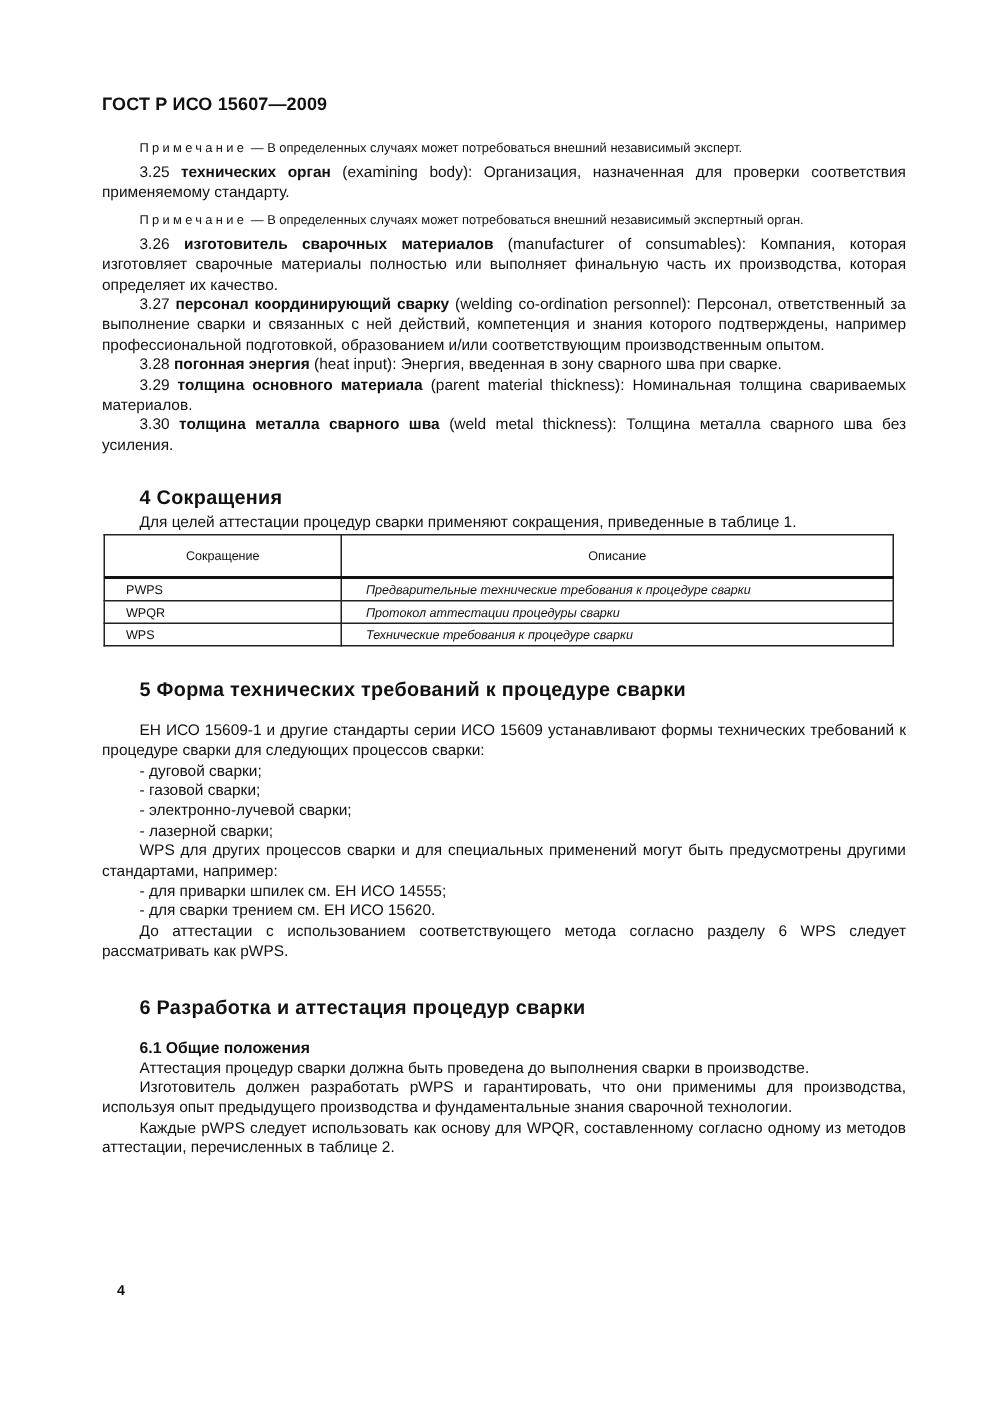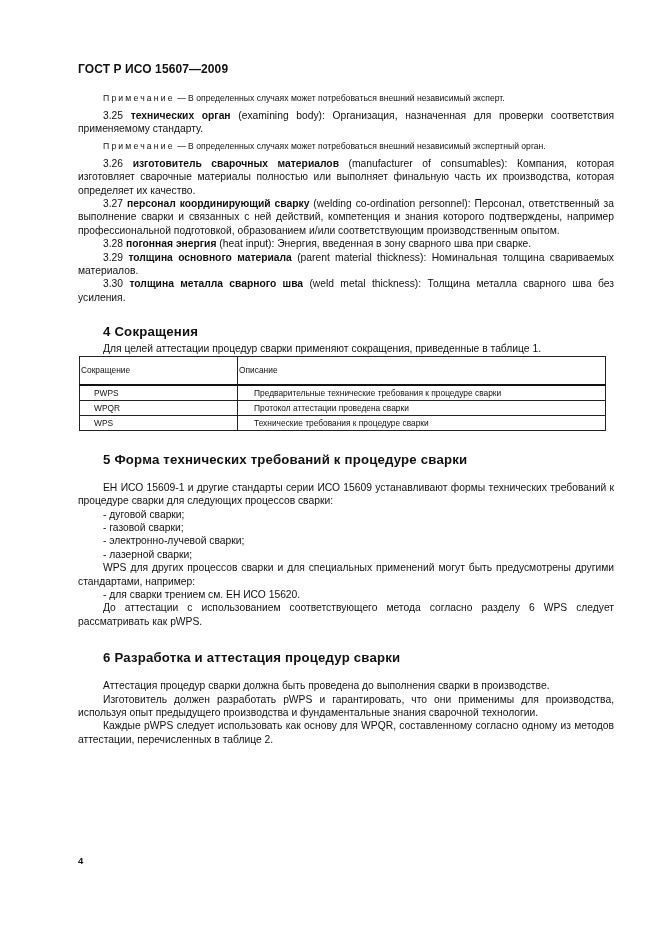--- a/index.html
+++ b/index.html
@@ -1,39 +1,39 @@
 <!DOCTYPE html>
 <html><head>
 <meta charset="utf-8">
 <style>
   html, body { margin: 0; padding: 0; background: #ffffff; }
   body {
     width: 661px; height: 936px; position: relative; overflow: hidden;
     font-family: "Liberation Sans", sans-serif; color: #111;
   }
-  .page { position: absolute; left: 78px; top: 62px; width: 536px; }
+  .page { position: absolute; left: 68px; top: 62px; width: 536px; }
   .doc-header { font-weight: bold; font-size: 12px; margin: 0 0 16px 0; letter-spacing: 0.1px; }
   p { margin: 0; font-size: 10.3px; line-height: 13.4px; text-align: justify; }
   .ind { text-indent: 25px; }
   .note { font-size: 8.6px; line-height: 12px; margin: 4px 0 5px 0; }
   .note .sp { letter-spacing: 2.2px; }
   .def { margin-top: 0; }
   .term { font-weight: bold; }
   h2 { font-size: 13.2px; font-weight: bold; margin: 0; padding-left: 25px; letter-spacing: 0.2px; }
   h3 { font-size: 10.5px; font-weight: bold; margin: 0; padding-left: 25px; }
   .sec4 { margin-top: 20px; margin-bottom: 3px; }
   .sec5 { margin-top: 21px; margin-bottom: 14px; }
   .sec6 { margin-top: 22px; margin-bottom: 14px; }
   .sub61 { margin-bottom: 1px; }
   .table-caption { font-size: 8.4px; margin: 16px 0 8px 0; }
   .table-caption .sp { letter-spacing: 2.2px; }
   table { border-collapse: collapse; width: 527px; margin-left: 1px; font-size: 8.4px; }
-  th { font-weight: normal; height: 25px; border: 1px solid #222; border-bottom: 2px solid #111; text-align: left; }
+  th { font-weight: normal; height: 25px; border: 1px solid #222; border-bottom: 2px solid #111; text-align: center; }
   td { height: 14px; border: 1px solid #222; padding: 0 0 0 14px; text-align: left; }
-  td.desc { padding-left: 16px; }
+  td.desc { padding-left: 16px; font-style: italic; }
   .col1 { width: 155px; }
   ul.dash { list-style: none; margin: 0; padding: 0 0 0 25px; }
   ul.dash li { font-size: 10.3px; line-height: 13.4px; }
   .page-number { position: absolute; left: 78px; top: 855px; font-size: 9.5px; font-weight: bold; }
 </style>
 </head>
 <body>
 
 <div class="page">
   <div class="doc-header">ГОСТ Р ИСО 15607—2009</div>
@@ -60,42 +60,44 @@
         <th>Описание</th>
       </tr>
     </thead>
     <tbody>
       <tr>
         <td>PWPS</td>
         <td class="desc">Предварительные технические требования к процедуре сварки</td>
       </tr>
       <tr>
         <td>WPQR</td>
-        <td class="desc">Протокол аттестации проведена сварки</td>
+        <td class="desc">Протокол аттестации процедуры сварки</td>
       </tr>
       <tr>
         <td>WPS</td>
         <td class="desc">Технические требования к процедуре сварки</td>
       </tr>
     </tbody>
   </table>
 
   <h2 class="sec5">5  Форма технических требований к процедуре сварки</h2>
   <p class="ind">ЕН ИСО 15609-1 и другие стандарты серии ИСО 15609 устанавливают формы технических требований к процедуре сварки для следующих процессов сварки:</p>
   <ul class="dash">
     <li>- дуговой сварки;</li>
     <li>- газовой сварки;</li>
     <li>- электронно-лучевой сварки;</li>
     <li>- лазерной сварки;</li>
   </ul>
   <p class="ind">WPS для других процессов сварки и для специальных применений могут быть предусмотрены другими стандартами, например:</p>
   <ul class="dash">
+    <li>- для приварки шпилек см. ЕН ИСО 14555;</li>
     <li>- для сварки трением см. ЕН ИСО 15620.</li>
   </ul>
   <p class="ind">До аттестации с использованием соответствующего метода согласно разделу 6 WPS следует рассматривать как pWPS.</p>
 
   <h2 class="sec6">6  Разработка и аттестация процедур сварки</h2>
+  <h3 class="sub61">6.1  Общие положения</h3>
   <p class="ind">Аттестация процедур сварки должна быть проведена до выполнения сварки в производстве.</p>
   <p class="ind">Изготовитель должен разработать pWPS и гарантировать, что они применимы для производства, используя опыт предыдущего производства и фундаментальные знания сварочной технологии.</p>
   <p class="ind">Каждые pWPS следует использовать как основу для WPQR, составленному согласно одному из методов аттестации, перечисленных в таблице 2.</p>
 </div>
 
 <div class="page-number">4</div>
 
 </body></html>

